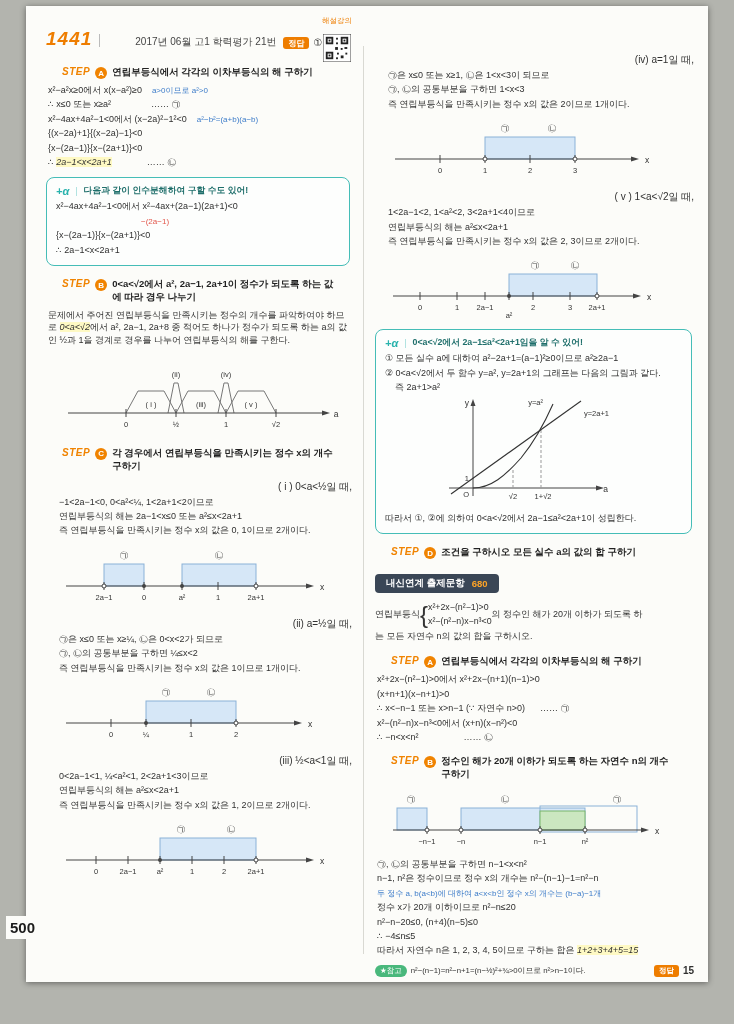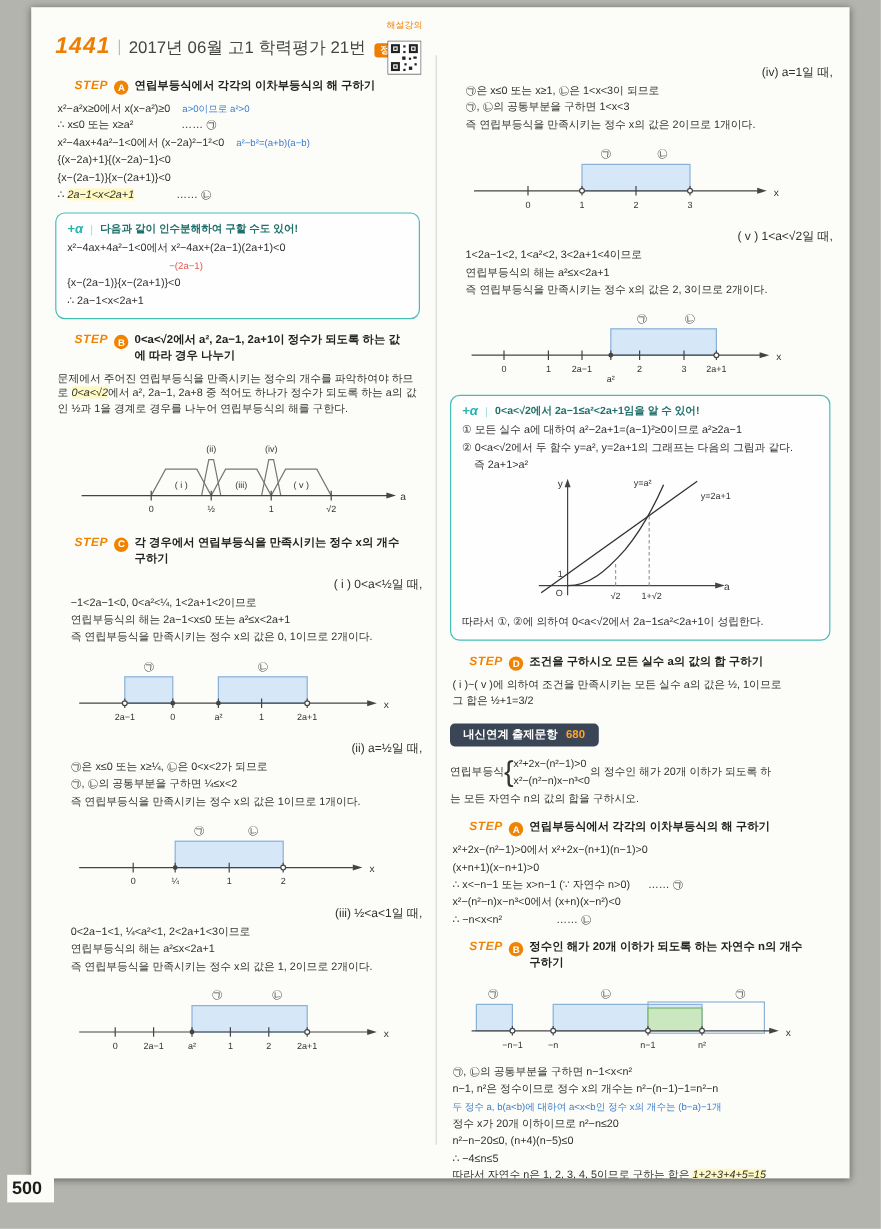--- a/index.html
+++ b/index.html
@@ -19,21 +19,21 @@
   }
   .cols { display: flex; align-items: flex-start; height: 100%; padding: 14px 14px 8px 20px; }
   .col-left { width: 312px; padding-right: 6px; }
   .divider { width: 1px; align-self: stretch; background: #d9d9d3; margin: 26px 8px 20px 5px; }
   .col-right { flex: 1; padding-top: 26px; padding-left: 3px; min-width: 0; }
 
   
   .header { position: relative; padding: 8px 0 4px 0; }
   .pnum { color: #ee7d00; font-size: 19px; font-weight: bold; font-style: italic; letter-spacing: 1px; }
   .hsep { display: inline-block; width: 1px; height: 13px; background: #bbb; margin: 0 7px; vertical-align: -2px; }
-  .src { font-size: 14px; color: #444; }
+  .src { font-size: 10px; color: #444; margin-left: 28px; }
   .ans-badge { background: #ee7d00; color: #fff; font-size: 8px; padding: 1.5px 5px; border-radius: 3px; margin-left: 7px; font-weight: bold; }
   .ans-circ { font-size: 10px; margin-left: 4px; vertical-align: -1px; }
   .qrwrap { position: absolute; right: 0; top: -4px; text-align: center; }
   .lect { color: #ee7d00; font-size: 7.5px; font-weight: normal; margin-bottom: 8px; }
 
   
   .step { display: flex; align-items: flex-start; gap: 5px; margin: 12px 16px 5px; }
   .step-word { color: #f08300; font-weight: bold; font-style: italic; font-size: 10px; letter-spacing: .5px; flex: 0 0 auto; }
   .step-circle { background: #f08300; color: #fff; width: 12px; height: 12px; border-radius: 50%;
     display: inline-flex; align-items: center; justify-content: center; font-size: 8px; font-weight: bold; flex: 0 0 auto; margin-top: 1px; }
@@ -64,21 +64,21 @@
   .sys { display: flex; flex-direction: column; font-size: 8.8px; line-height: 1.55; }
   .prob-post2 { margin: 2px 0 2px 0; }
 
   
   .ref-row { display: flex; align-items: center; gap: 4px; margin-top: 8px; }
   .ref-badge { background: #49b87c; color: #fff; border-radius: 7px; padding: 1px 5px; font-size: 7.5px; white-space: nowrap; flex: 0 0 auto; }
   .ref-text { color: #333; font-size: 7.8px; flex: 1; }
   .ans-pill { background: #ee7d00; color: #fff; border-radius: 3px; padding: 1px 5px; font-size: 7.5px; font-weight: bold; flex: 0 0 auto; }
   .ans-num { font-weight: bold; font-size: 10px; }
 
-  .page-num { position: absolute; left: 6px; top: 979px; font-size: 15px; font-weight: bold; color: #1c1c1c;
+  .page-num { position: absolute; left: 6px; top: 916px; font-size: 15px; font-weight: bold; color: #1c1c1c;
     background: #fcfcf9; padding: 3px 10px 3px 4px; }
 
   
   .nl { display: block; margin: 5px 0 4px 10px; }
   .graph { display: block; margin: 2px 0 2px 46px; }
   svg text { font-family: "Liberation Sans", "DejaVu Sans", sans-serif; font-size: 8.5px; fill: #333; }
   svg .tl { font-size: 7.5px; }
   svg .cl { font-size: 7.5px; }
   svg .circ { font-size: 9px; fill: #444; }
   .bx { fill: #d6e7f7; stroke: #8ab1d8; stroke-width: 1; }
@@ -388,24 +388,20 @@
           <text x="177" y="96" text-anchor="end">a</text>
         </svg>
         <div class="tline">따라서 ①, ②에 의하여 0&lt;a&lt;√2에서 2a−1≤a²&lt;2a+1이 성립한다.</div>
       </div>
 
       <div class="step">
         <span class="step-word">STEP</span>
         <span class="step-circle">D</span>
         <span class="step-title">조건을 구하시오 모든 실수 a의 값의 합 구하기</span>
       </div>
-      <div class="lines">
-          <div class="tline">( i )~( v )에 의하여 조건을 만족시키는 모든 실수 a의 값은 ½, 1이므로</div>
-          <div class="tline">그 합은 ½+1=3/2</div>
-        </div>
 
       <div class="linked-badge">
         <span>내신연계 출제문항</span>
         <span class="linked-num">680</span>
       </div>
 
       <div class="problem680">
         <span>연립부등식</span>
         <span class="brace">{</span>
         <span class="sys">

